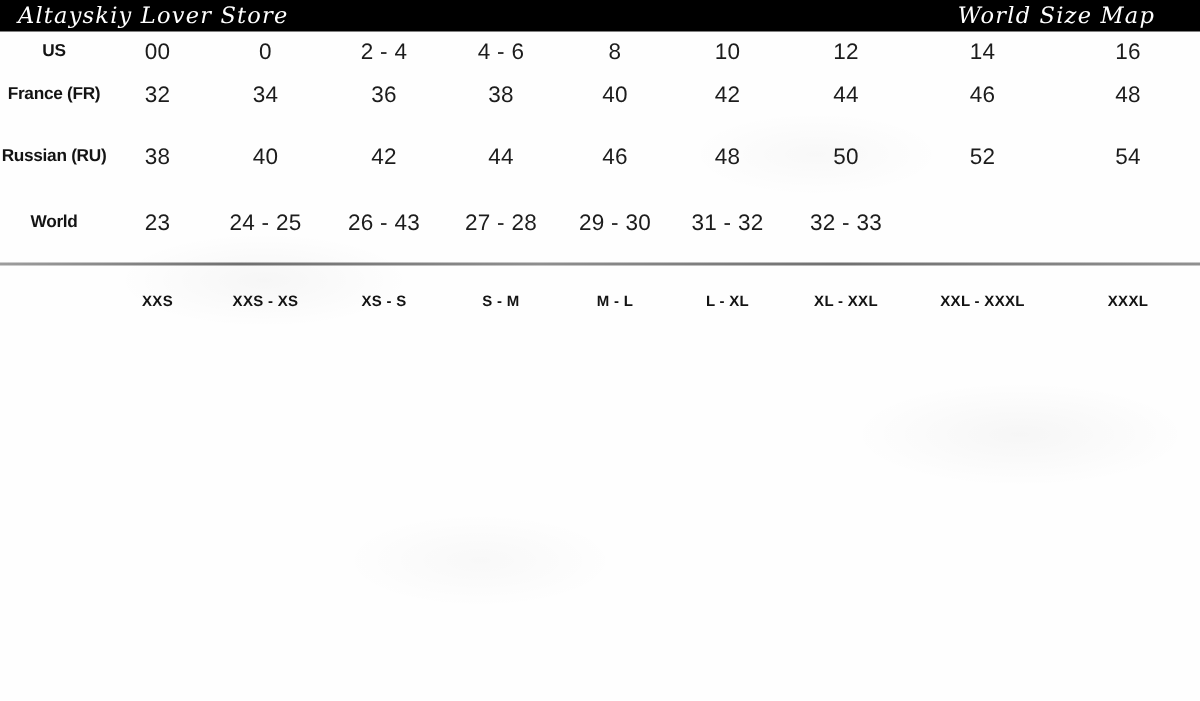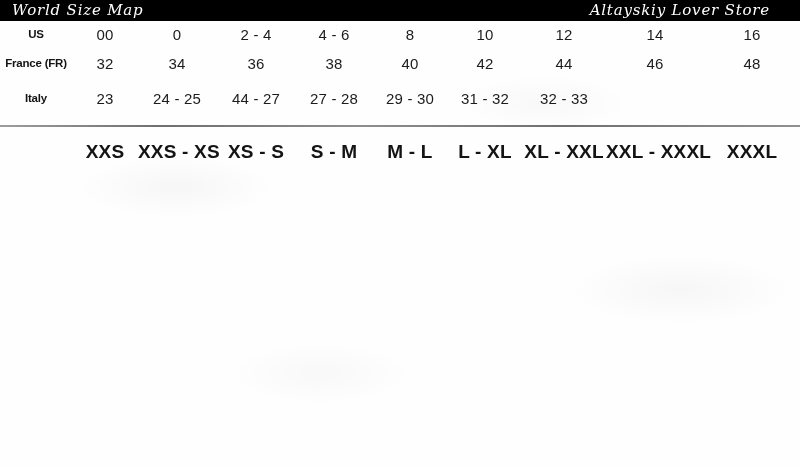--- a/index.html
+++ b/index.html
@@ -80,34 +80,34 @@
 
   .divider {
     height: 2px;
     margin-top: 8px;
     background: linear-gradient(90deg, #9d9d9d, #6f6f6f 20%, #8e8e8e 45%, #707070 70%, #909090);
   }
 
   .footer-table td.footer-cell {
     height: 49px;
     font-weight: bold;
-    font-size: 19px;
+    font-size: 10px;
     color: #141414;
     letter-spacing: 0.2px;
     white-space: nowrap;
   }
 </style>
 </head>
 <body>
 
 <div class="page">
 
   <div class="header-bar">
+    <span>Altayskiy Lover Store</span>
     <span>World Size Map</span>
-    <span>Altayskiy Lover Store</span>
   </div>
 
   <table class="size-table">
     <colgroup>
       <col style="width:72px">
         <col style="width:66px">
         <col style="width:78px">
         <col style="width:80px">
       <col style="width:76px">
         <col style="width:76px">
@@ -138,27 +138,41 @@
           <td class="value-cell">32</td>
           <td class="value-cell">34</td>
           <td class="value-cell">36</td>
           <td class="value-cell">38</td>
           <td class="value-cell">40</td>
           <td class="value-cell">42</td>
           <td class="value-cell">44</td>
           <td class="value-cell">46</td>
           <td class="value-cell">48</td>
         </tr>
+        <tr class="row-5">
+          <td class="label-cell">
+            <div>Russian (RU)</div>
+          </td>
+          <td class="value-cell">38</td>
+          <td class="value-cell">40</td>
+          <td class="value-cell">42</td>
+          <td class="value-cell">44</td>
+          <td class="value-cell">46</td>
+          <td class="value-cell">48</td>
+          <td class="value-cell">50</td>
+          <td class="value-cell">52</td>
+          <td class="value-cell">54</td>
+        </tr>
         <tr class="row-9">
           <td class="label-cell">
-            <div>Italy</div>
+            <div>World</div>
           </td>
           <td class="value-cell">23</td>
           <td class="value-cell">24 - 25</td>
-          <td class="value-cell">44 - 27</td>
+          <td class="value-cell">26 - 43</td>
           <td class="value-cell">27 - 28</td>
           <td class="value-cell">29 - 30</td>
           <td class="value-cell">31 - 32</td>
           <td class="value-cell">32 - 33</td>
           <td class="value-cell"></td>
           <td class="value-cell"></td>
         </tr>
       </tbody>
   </table>
 

